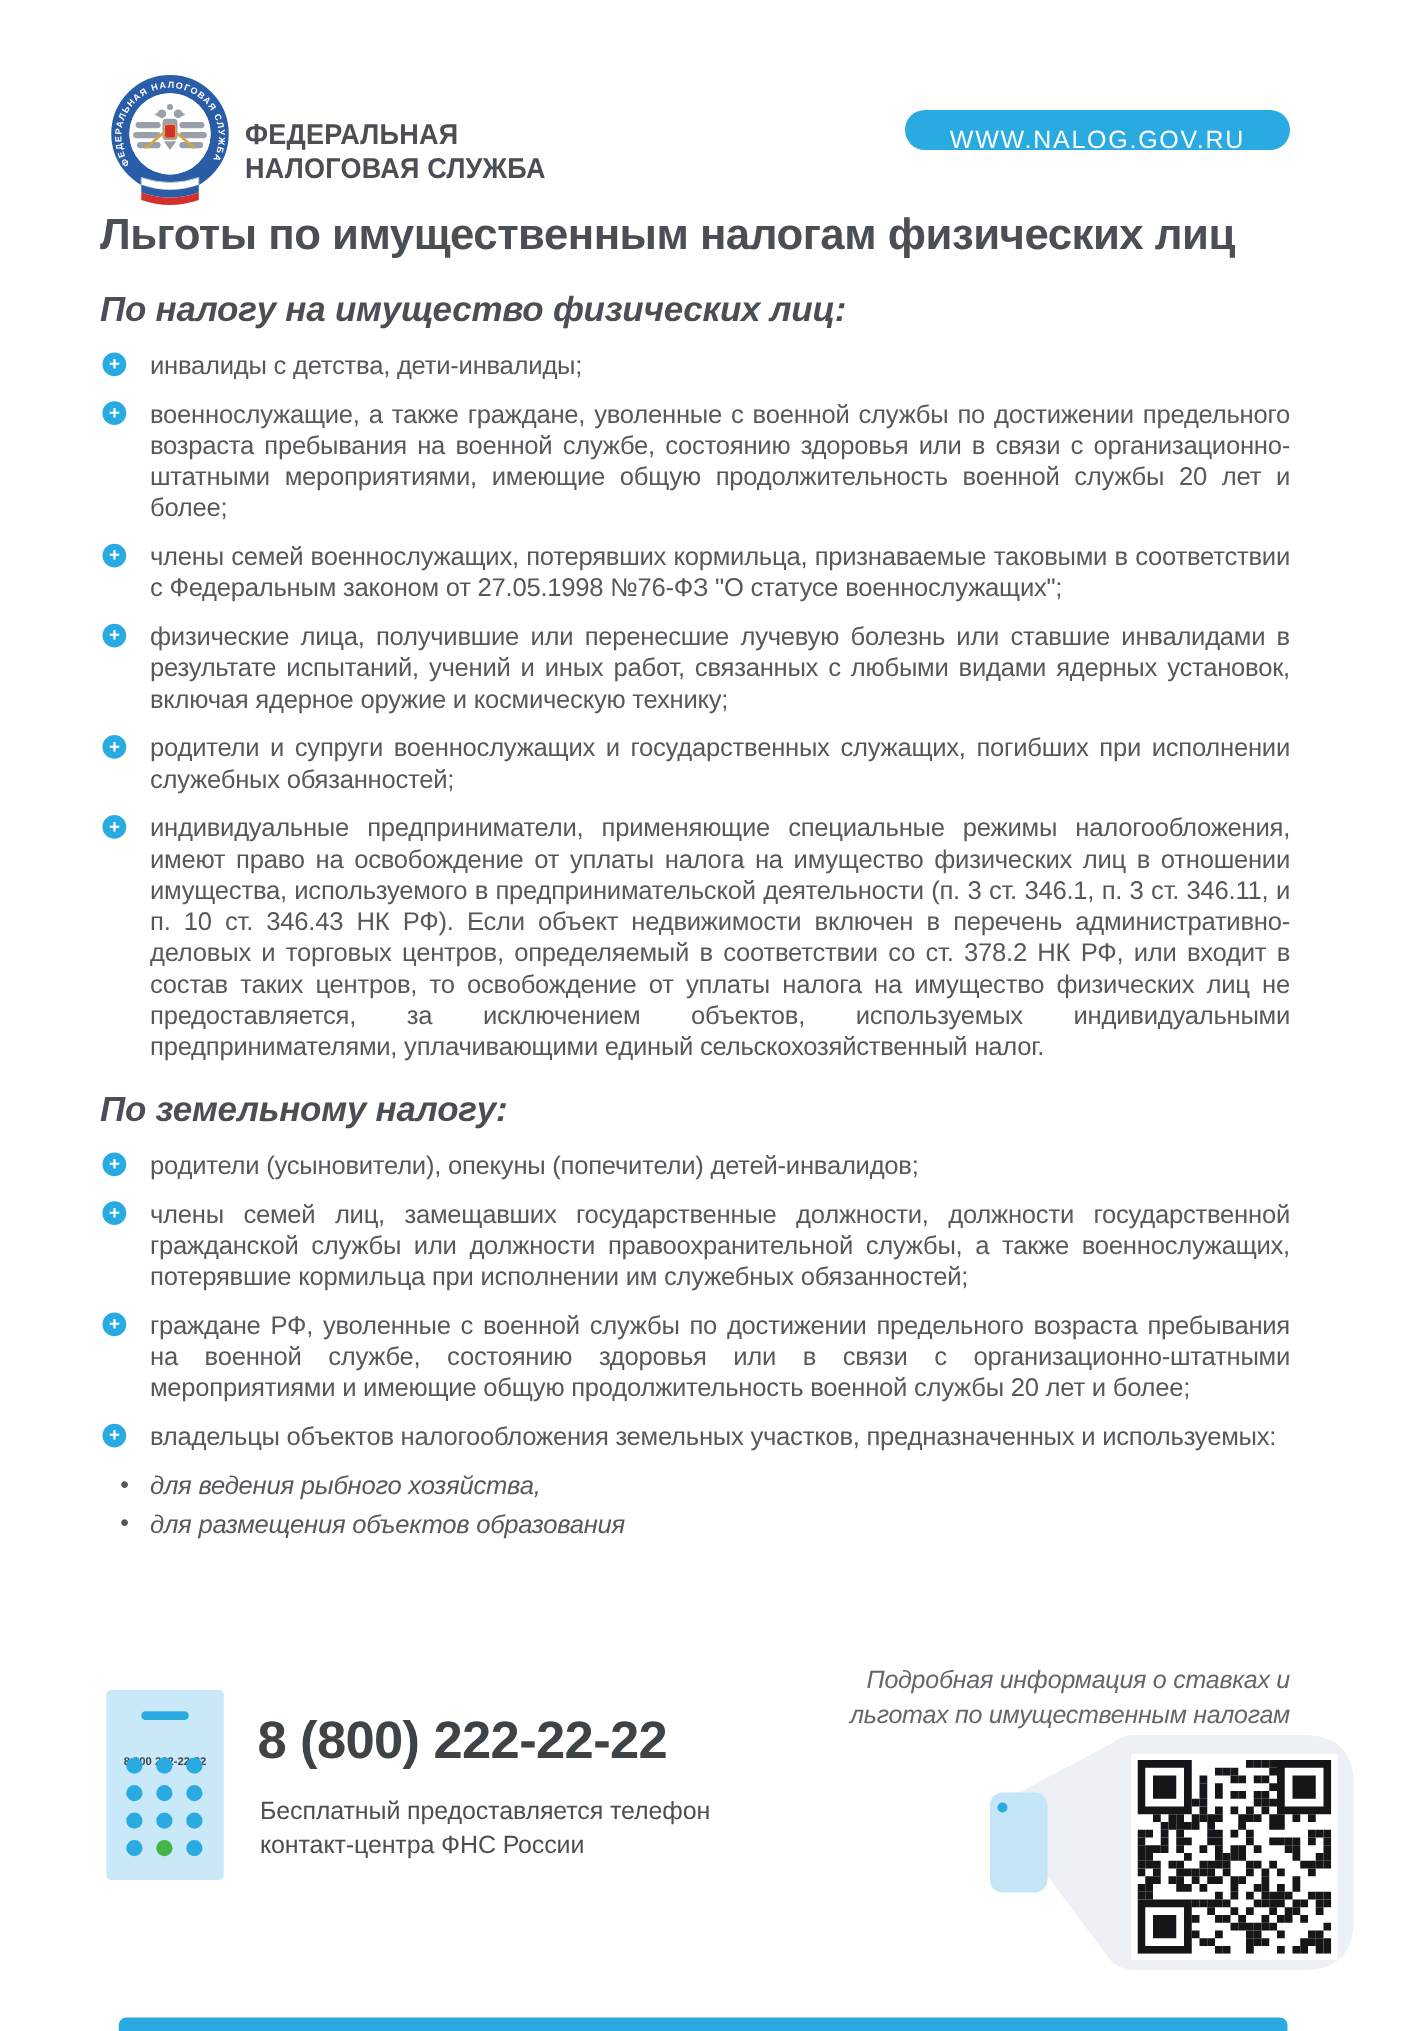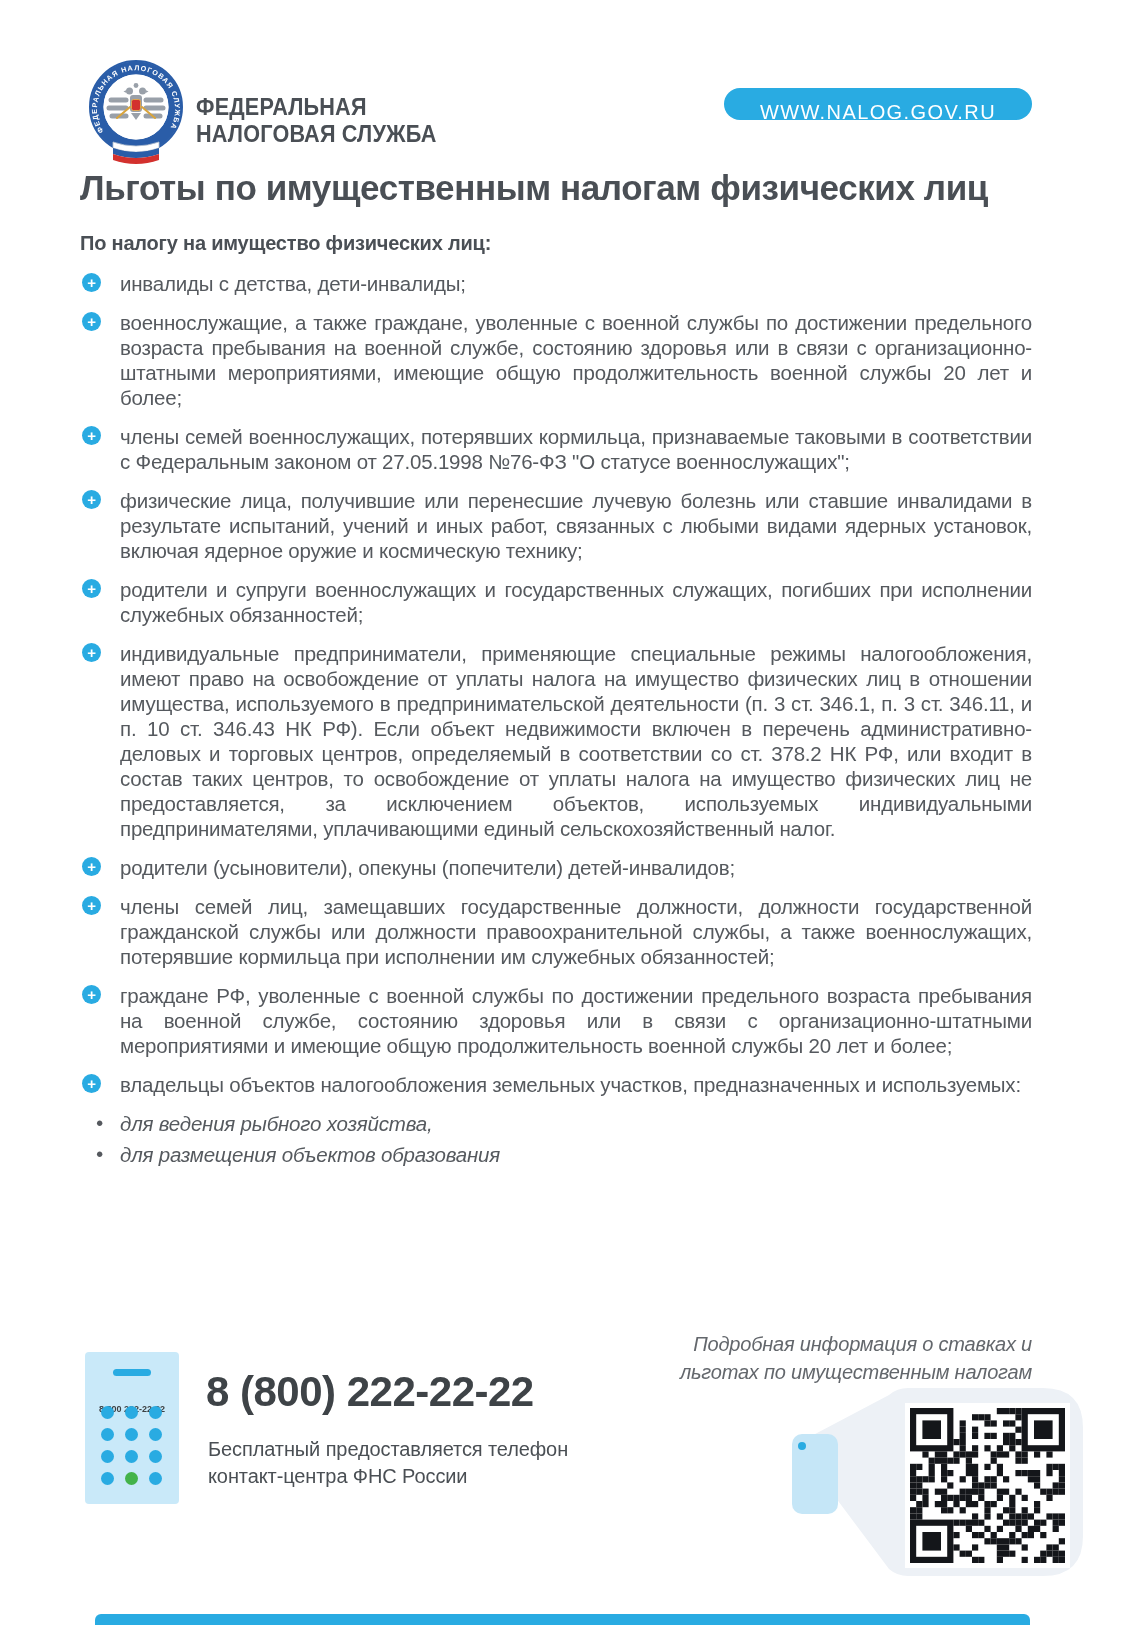--- a/index.html
+++ b/index.html
@@ -39,22 +39,23 @@
   }
   
   .content{position:absolute;left:80px;right:93px;top:168px;}
   h1{
     margin:0 0 24px 0;
     font-size:35px;font-weight:700;letter-spacing:-.4px;
     color:var(--heading);
   }
   h2{
     margin:22px 0 16px 0;
-    font-size:20px;font-weight:700;letter-spacing:-.2px;
+    font-size:28px;font-weight:700;letter-spacing:-.2px;
     color:var(--heading);
+    font-style:italic;
   }
   ul.benefits{list-style:none;margin:0;padding:0;}
   .li{
     position:relative;
     margin:0 0 14px 0;
     padding-left:40px;
     font-size:20.5px;line-height:25px;letter-spacing:-.2px;
     color:var(--body);
     text-align:justify;text-align-last:left;
   }
@@ -203,20 +204,21 @@
         <li class="li plus">
           <span class="marker"></span>
           <span class="li-text">родители и супруги военнослужащих и государственных служащих, погибших при исполнении служебных обязанностей;</span>
         </li>
         <li class="li plus">
           <span class="marker"></span>
           <span class="li-text">индивидуальные предприниматели, применяющие специальные режимы налогообложения, имеют право на освобождение от уплаты налога на имущество физических лиц в отношении имущества, используемого в предпринимательской деятельности (п. 3 ст. 346.1, п. 3 ст. 346.11, и п. 10 ст. 346.43 НК РФ). Если объект недвижимости включен в перечень административно-деловых и торговых центров, определяемый в соответствии со ст. 378.2 НК РФ, или входит в состав таких центров, то освобождение от уплаты налога на имущество физических лиц не предоставляется, за исключением объектов, используемых индивидуальными предпринимателями, уплачивающими единый сельскохозяйственный налог.</span>
         </li>
       </ul>
 
+    <h2>По земельному налогу:</h2>
     <ul class="benefits">
 
     <li class="li plus">
           <span class="marker"></span>
           <span class="li-text">родители (усыновители), опекуны (попечители) детей-инвалидов;</span>
         </li>
         <li class="li plus">
           <span class="marker"></span>
           <span class="li-text">члены семей лиц, замещавших государственные должности, должности государственной гражданской службы или должности правоохранительной службы, а также военнослужащих, потерявшие кормильца при исполнении им служебных обязанностей;</span>
         </li>

